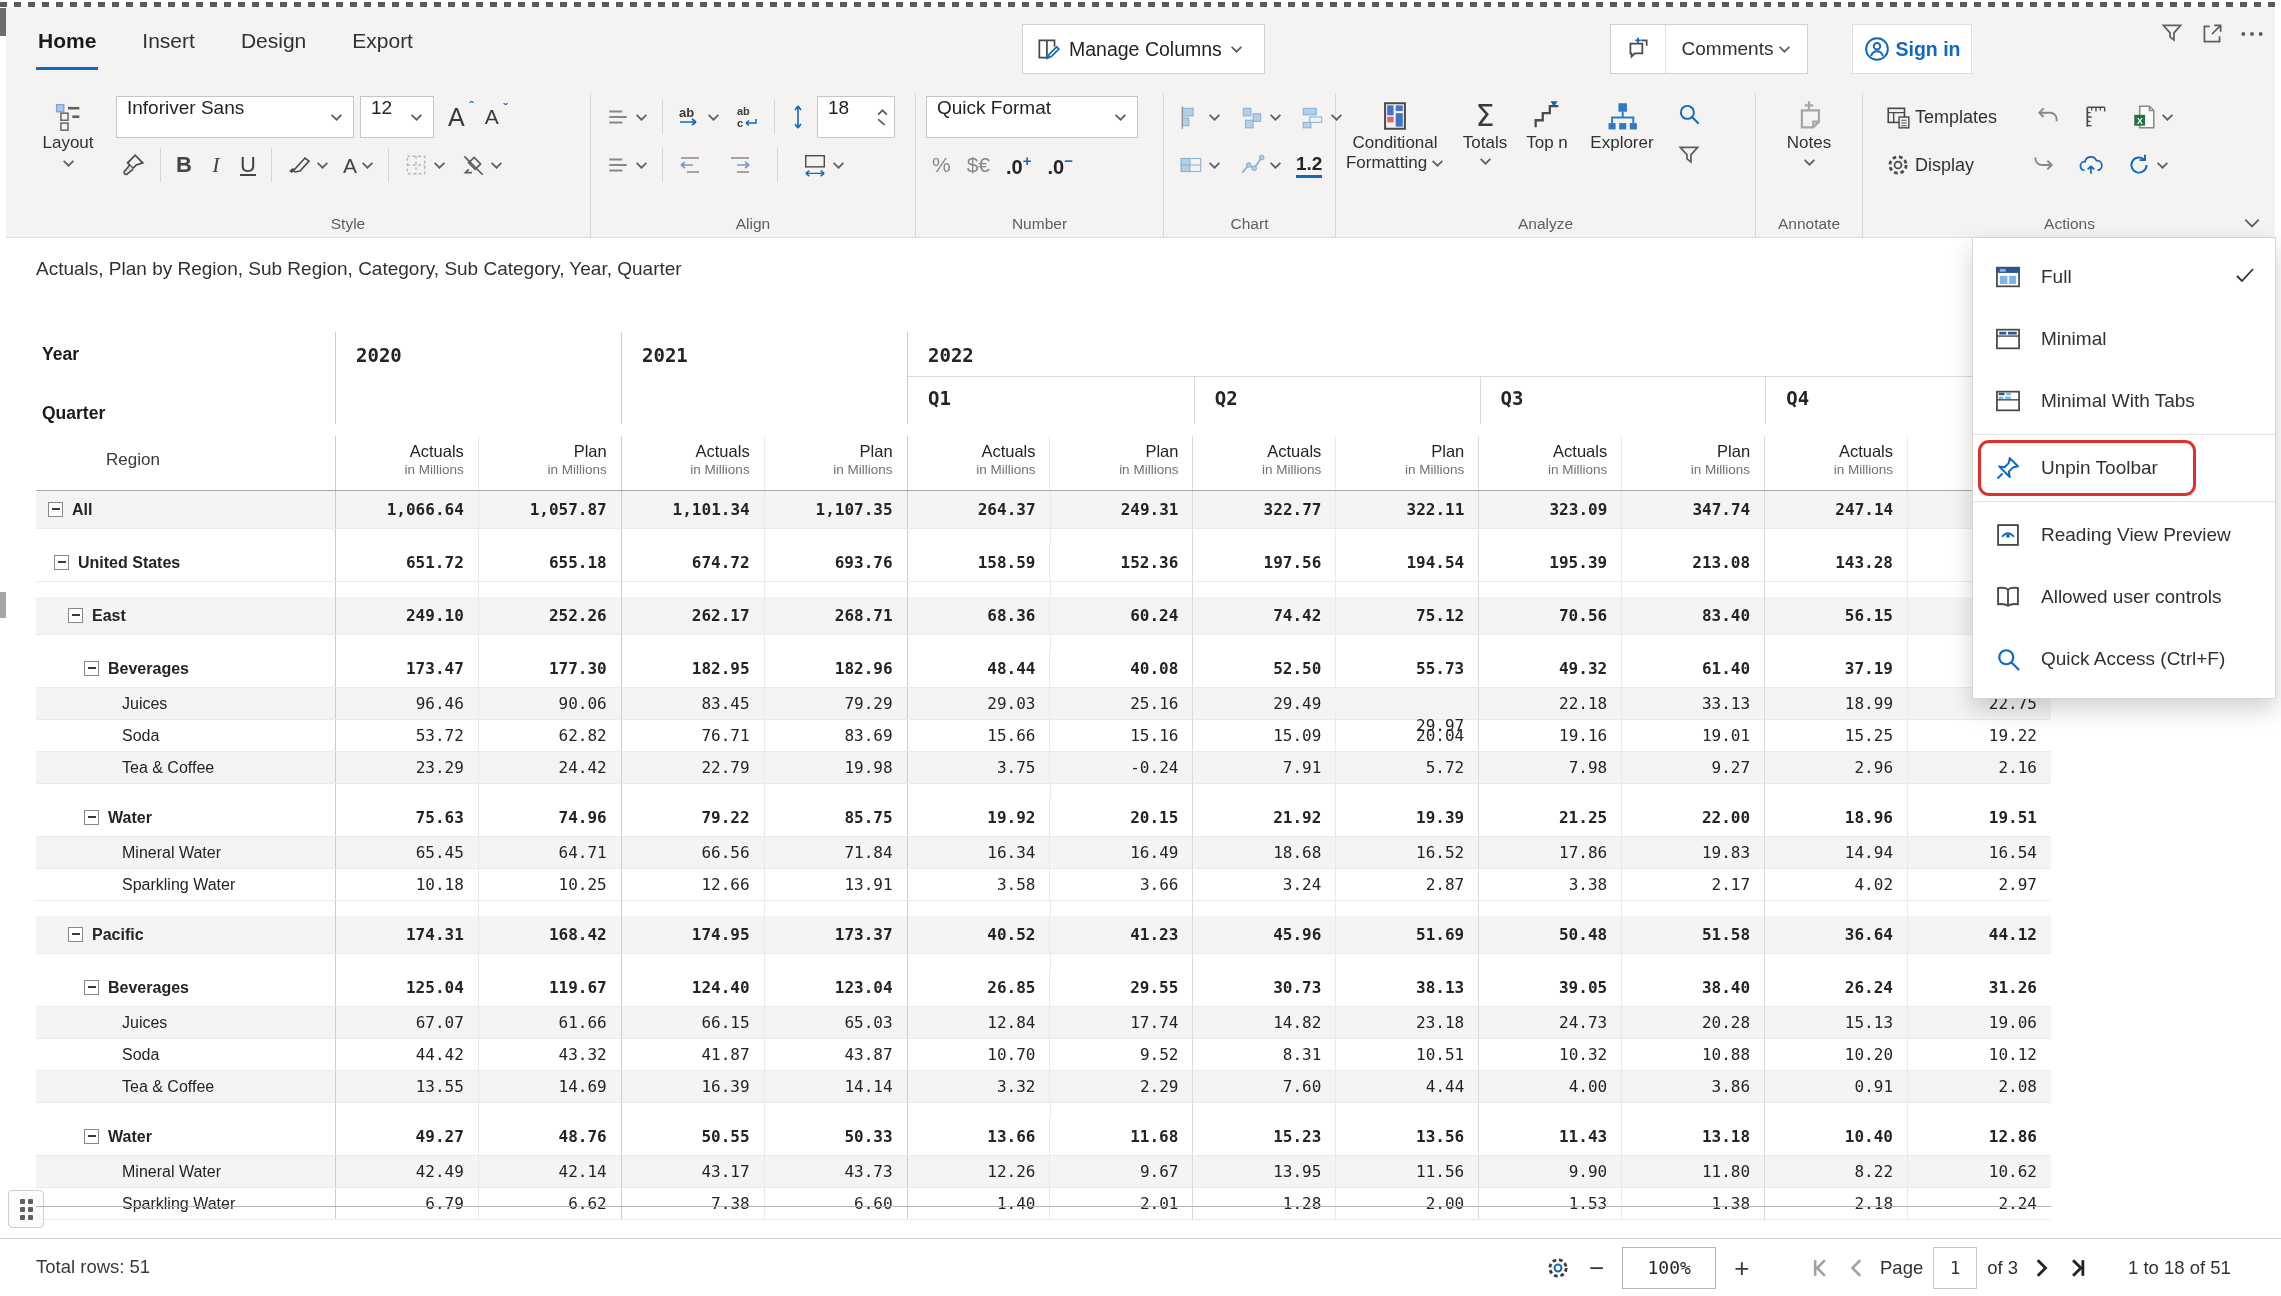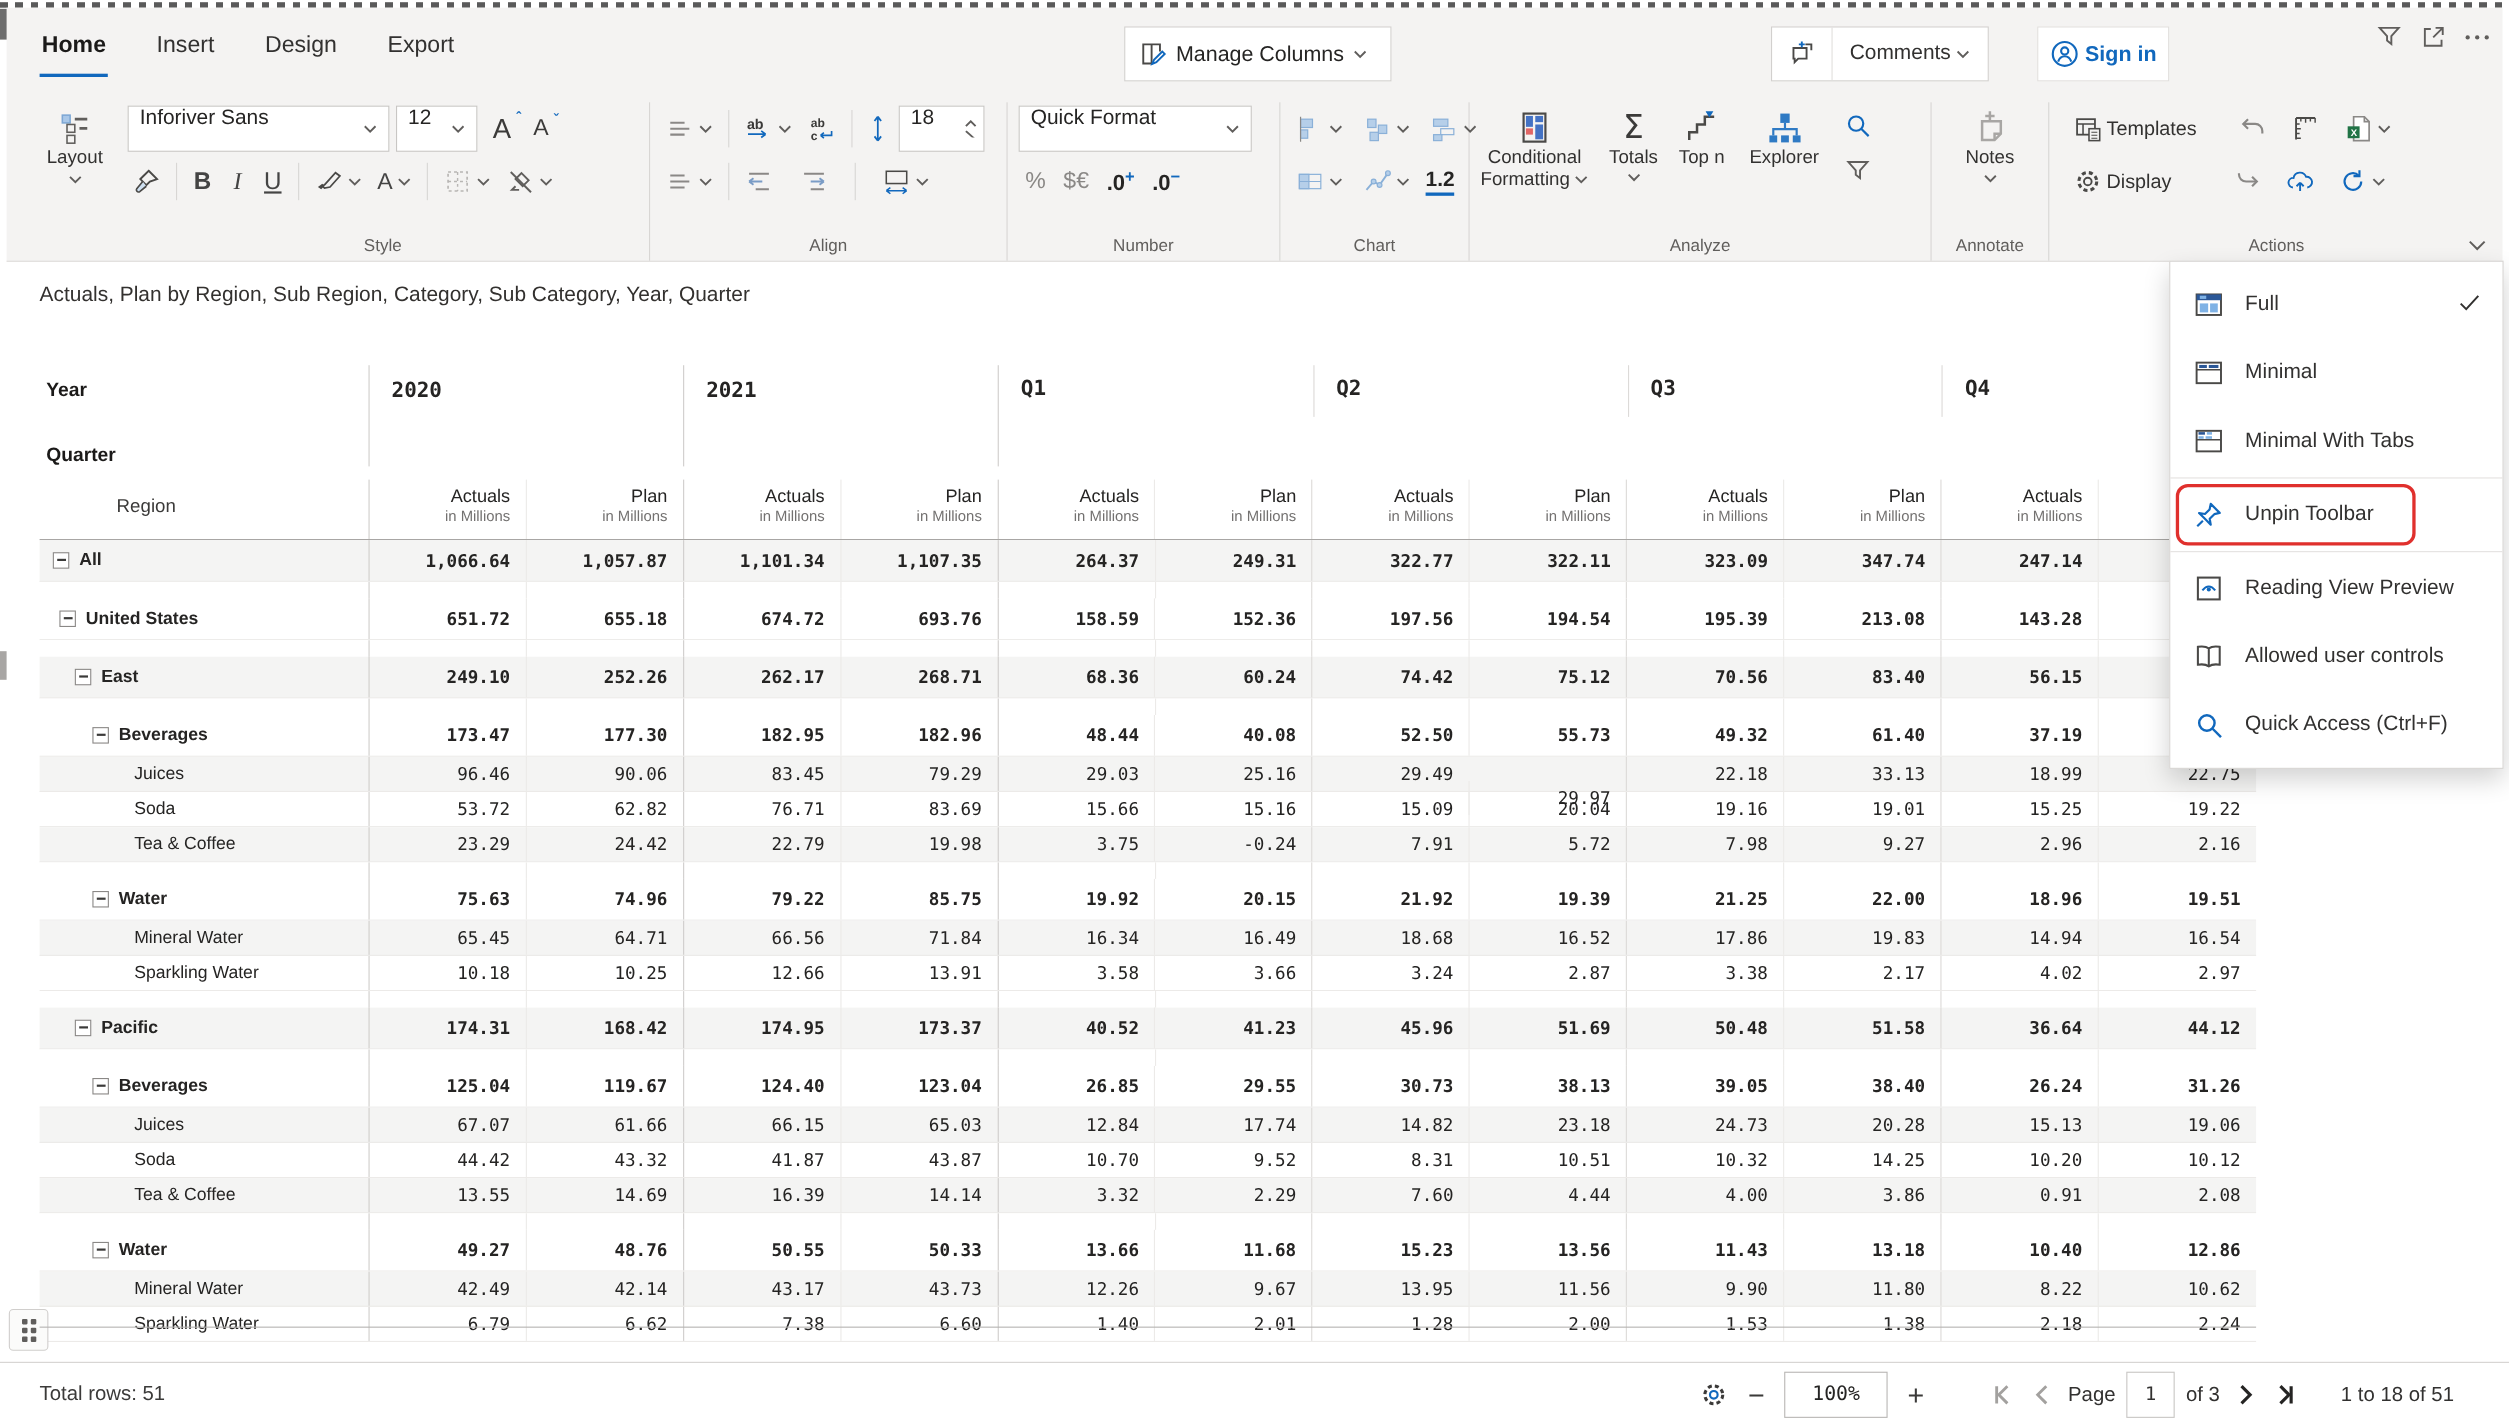--- a/index.html
+++ b/index.html
@@ -681,20 +681,21 @@
 
 <div class="pivot">
   <div class="hdr">
     <div class="hlabelcol">
       <div class="hy">Year</div>
       <div class="hy" style="padding-top:26px;">Quarter</div>
     </div>
     <div class="ycell" style="width:286px;">2020</div>
     <div class="ycell" style="width:286px;">2021</div>
     <div class="y22" style="width:1144px;">
+      <div class="y22top">2022</div>
       <div class="qrow" id="quarters">
           <div class="qcell" style="width: 286px;">Q1</div>
           <div class="qcell" style="width: 286px;">Q2</div>
           <div class="qcell" style="width: 286px;">Q3</div>
           <div class="qcell" style="width: 286px;">Q4</div>
         </div>
     </div>
   </div>
   <div class="mrow" id="measure-row">
     <div class="mlabel">Region</div>
@@ -1072,21 +1073,21 @@
         </div>
         <div class="cell bs" style="width: 143px;">44.42</div>
         <div class="cell " style="width: 143px;">43.32</div>
         <div class="cell bs" style="width: 143px;">41.87</div>
         <div class="cell " style="width: 143px;">43.87</div>
         <div class="cell bs" style="width: 143px;">10.70</div>
         <div class="cell " style="width: 143px;">9.52</div>
         <div class="cell bm" style="width: 143px;">8.31</div>
         <div class="cell " style="width: 143px;">10.51</div>
         <div class="cell bm" style="width: 143px;">10.32</div>
-        <div class="cell " style="width: 143px;">14.25</div>
+        <div class="cell " style="width: 143px;">10.88</div>
         <div class="cell bm" style="width: 143px;">10.20</div>
         <div class="cell " style="width: 144px;">10.12</div>
       </div>
       <div class="trow leaf shaded">
         <div class="lblcell" style="padding-left: 86px;">
           <span>Tea &amp; Coffee</span>
         </div>
         <div class="cell bs" style="width: 143px;">13.55</div>
         <div class="cell " style="width: 143px;">14.69</div>
         <div class="cell bs" style="width: 143px;">16.39</div>

